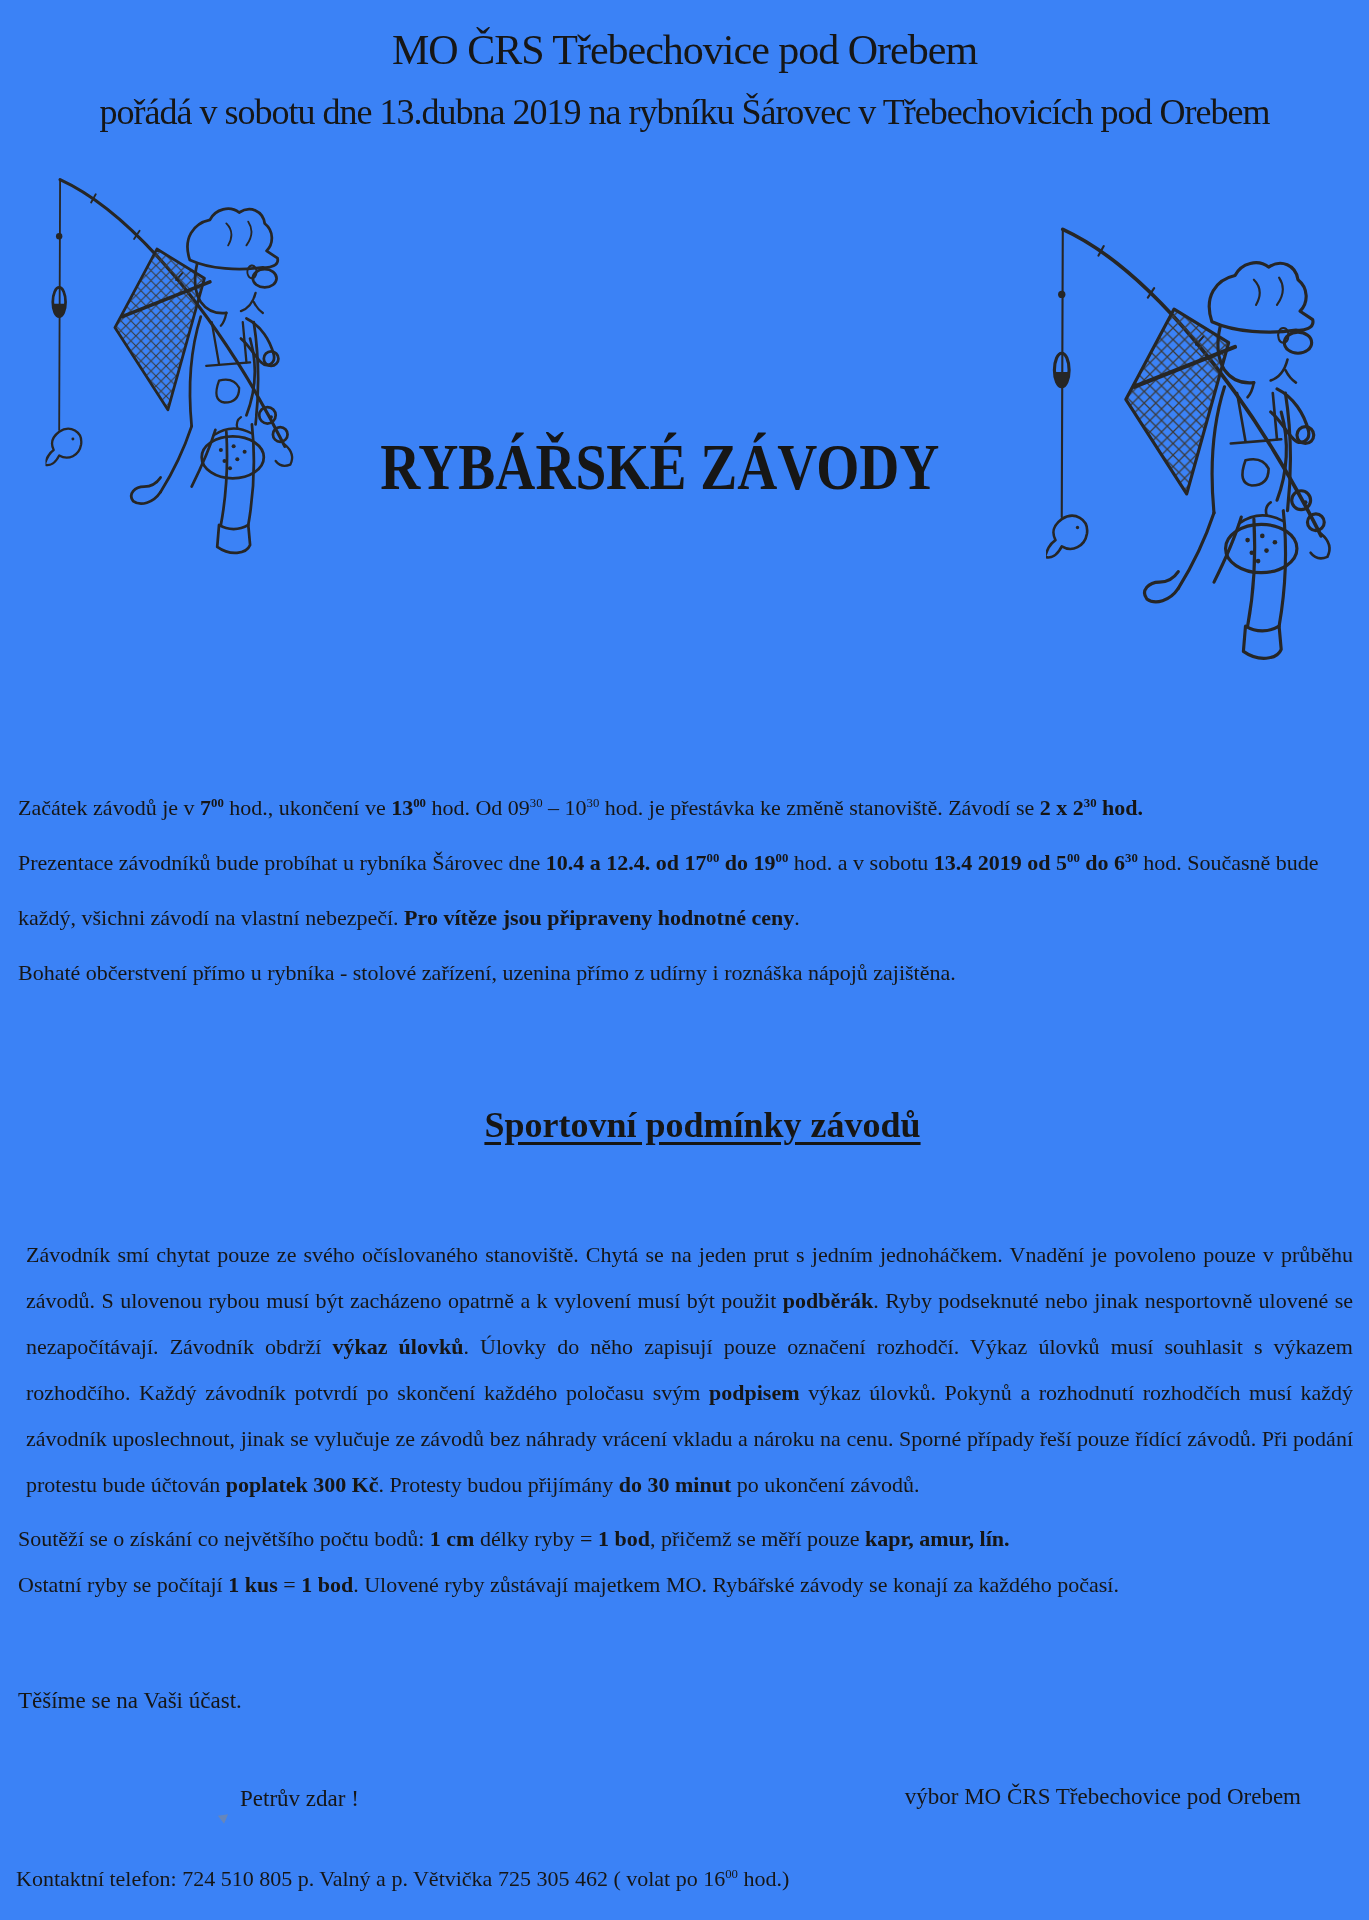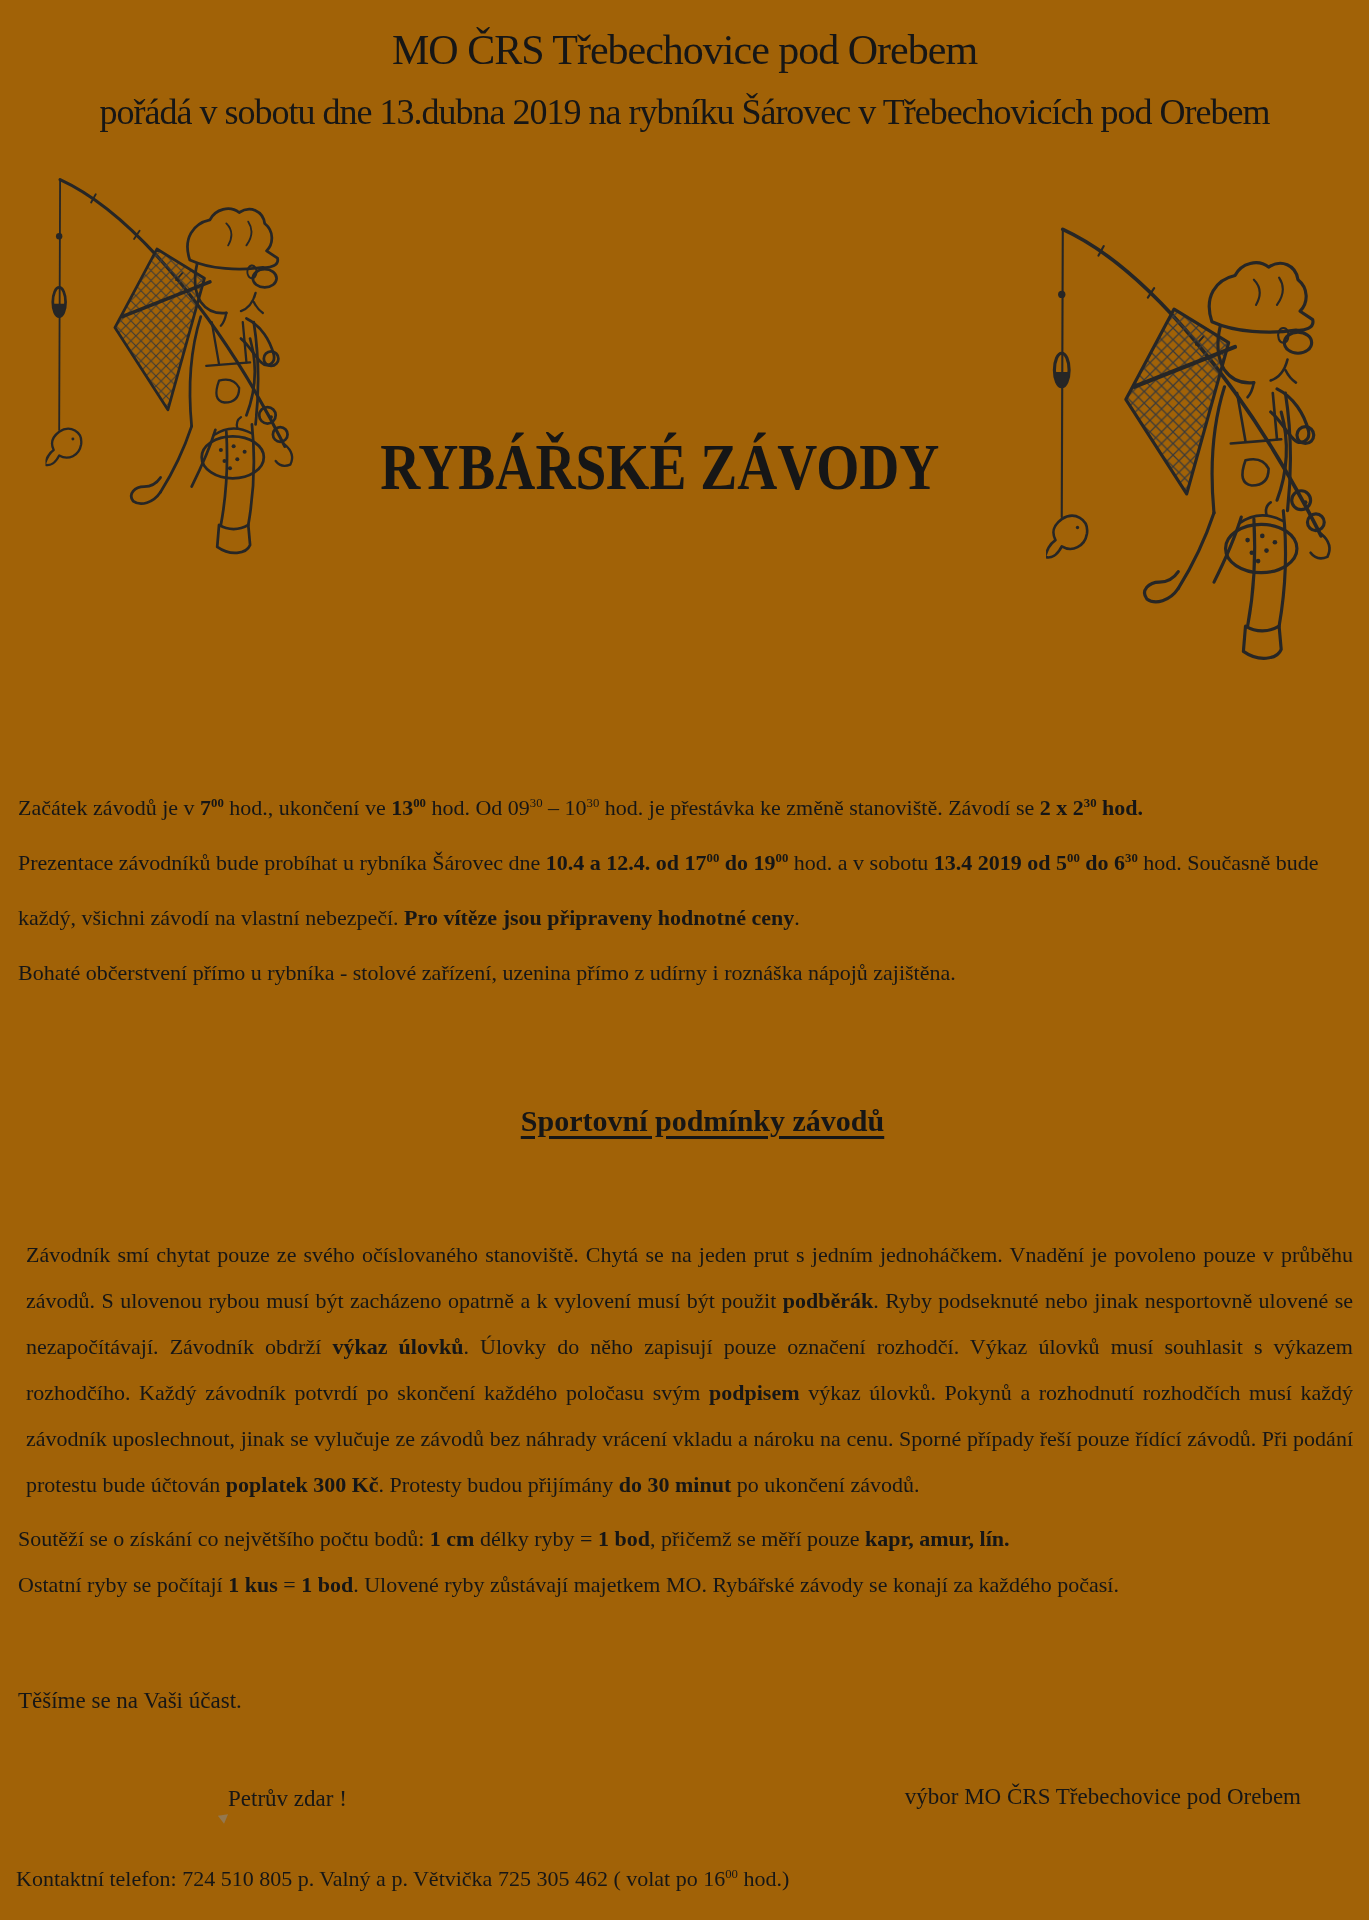--- a/index.html
+++ b/index.html
@@ -1,38 +1,38 @@
 <!DOCTYPE html>
 <html><head>
 <meta charset="utf-8">
 <style>
   html,body{margin:0;padding:0;background:#e8e8e8;}
   .sheet{
     position:relative;width:1369px;height:1920px;margin:0 auto;
-    background:#a16207;color:#161616;overflow:hidden;
+    background:#3b82f6;color:#161616;overflow:hidden;
     font-family:"Liberation Serif", serif;
   }
   .centered{position:absolute;left:0;right:0;text-align:center;}
   .h1{top:24px;font-size:42px;line-height:52px;letter-spacing:-1px;}
   .h2{top:88px;font-size:36px;line-height:48px;letter-spacing:-1px;}
   .title{position:absolute;left:305px;width:710px;top:423px;text-align:center;
          font-size:66px;line-height:88px;font-weight:bold;white-space:nowrap;}
   .title-inner{display:inline-block;transform:scaleX(0.84);transform-origin:center;}
   .fisher{position:absolute;}
   .fisher.left{left:40px;top:165px;width:285px;height:475px;}
   .fisher.right{left:1046px;top:178px;width:315px;height:615px;}
   .intro{position:absolute;left:18px;top:780px;width:1345px;font-size:22px;line-height:55px;}
   .intro .line{white-space:nowrap;height:55px;}
-  .heading{top:1104px;font-size:30px;font-weight:bold;padding-left:36px;}
+  .heading{top:1104px;font-size:36px;font-weight:bold;padding-left:36px;}
   .heading-inner{text-decoration:underline;text-underline-offset:5px;}
   .rules{position:absolute;left:18px;top:1224px;width:1343px;font-size:22px;line-height:46px;}
   .rules-p{margin:8px;text-align:justify;}
   .rules .line{white-space:nowrap;}
   .closing{position:absolute;left:18px;top:1688px;font-size:23px;}
-  .sign-left{position:absolute;left:228px;top:1786px;font-size:23px;}
+  .sign-left{position:absolute;left:240px;top:1786px;font-size:23px;}
   .sign-right{position:absolute;right:68px;top:1784px;font-size:23px;}
   .footer{position:absolute;left:16px;top:1866px;font-size:22px;white-space:nowrap;}
   .b{font-weight:bold;}
   sup{font-size:0.58em;vertical-align:super;line-height:0;font-weight:inherit;}
   .smudge{
     position:absolute;left:220px;top:1812px;width:0;height:0;opacity:.55;
     border-left:9px solid #8a8a8a;border-top:5px solid transparent;border-bottom:5px solid transparent;
     transform:rotate(-38deg);
   }
   .defs{position:absolute;width:0;height:0;overflow:hidden;}

